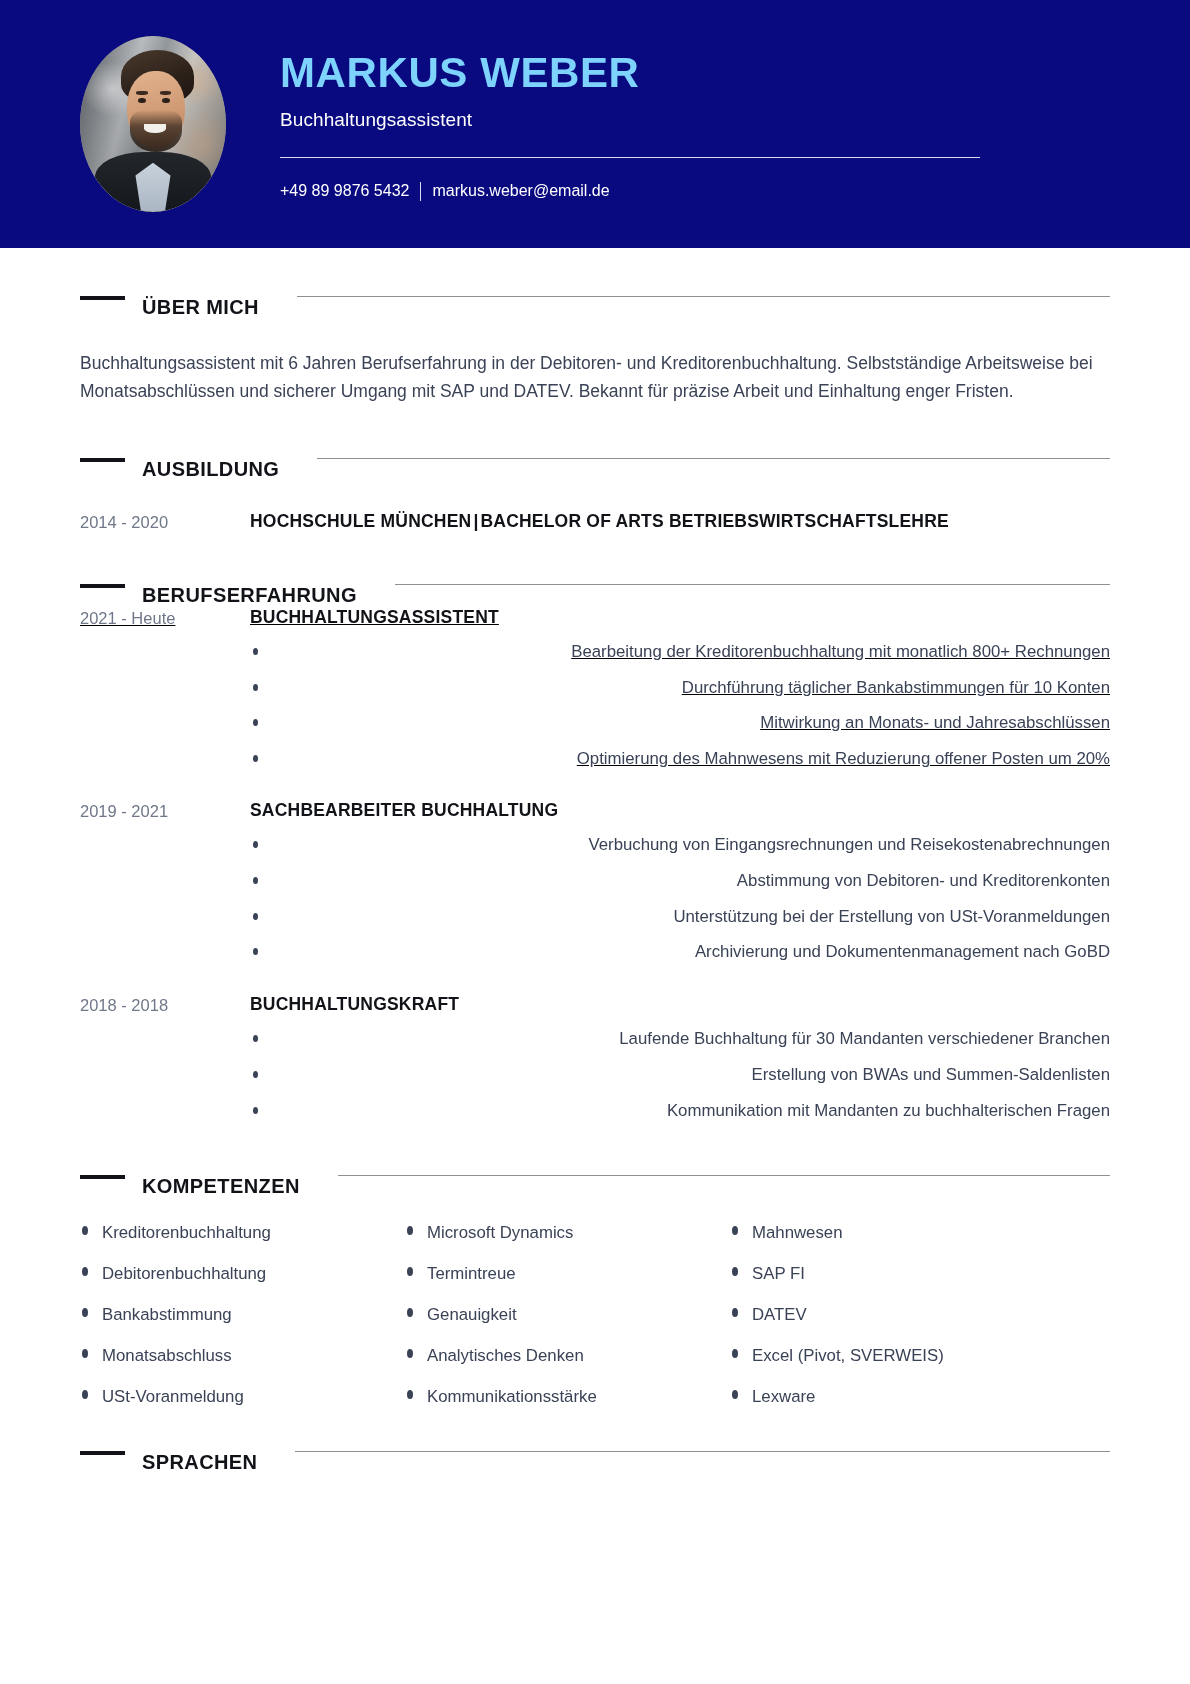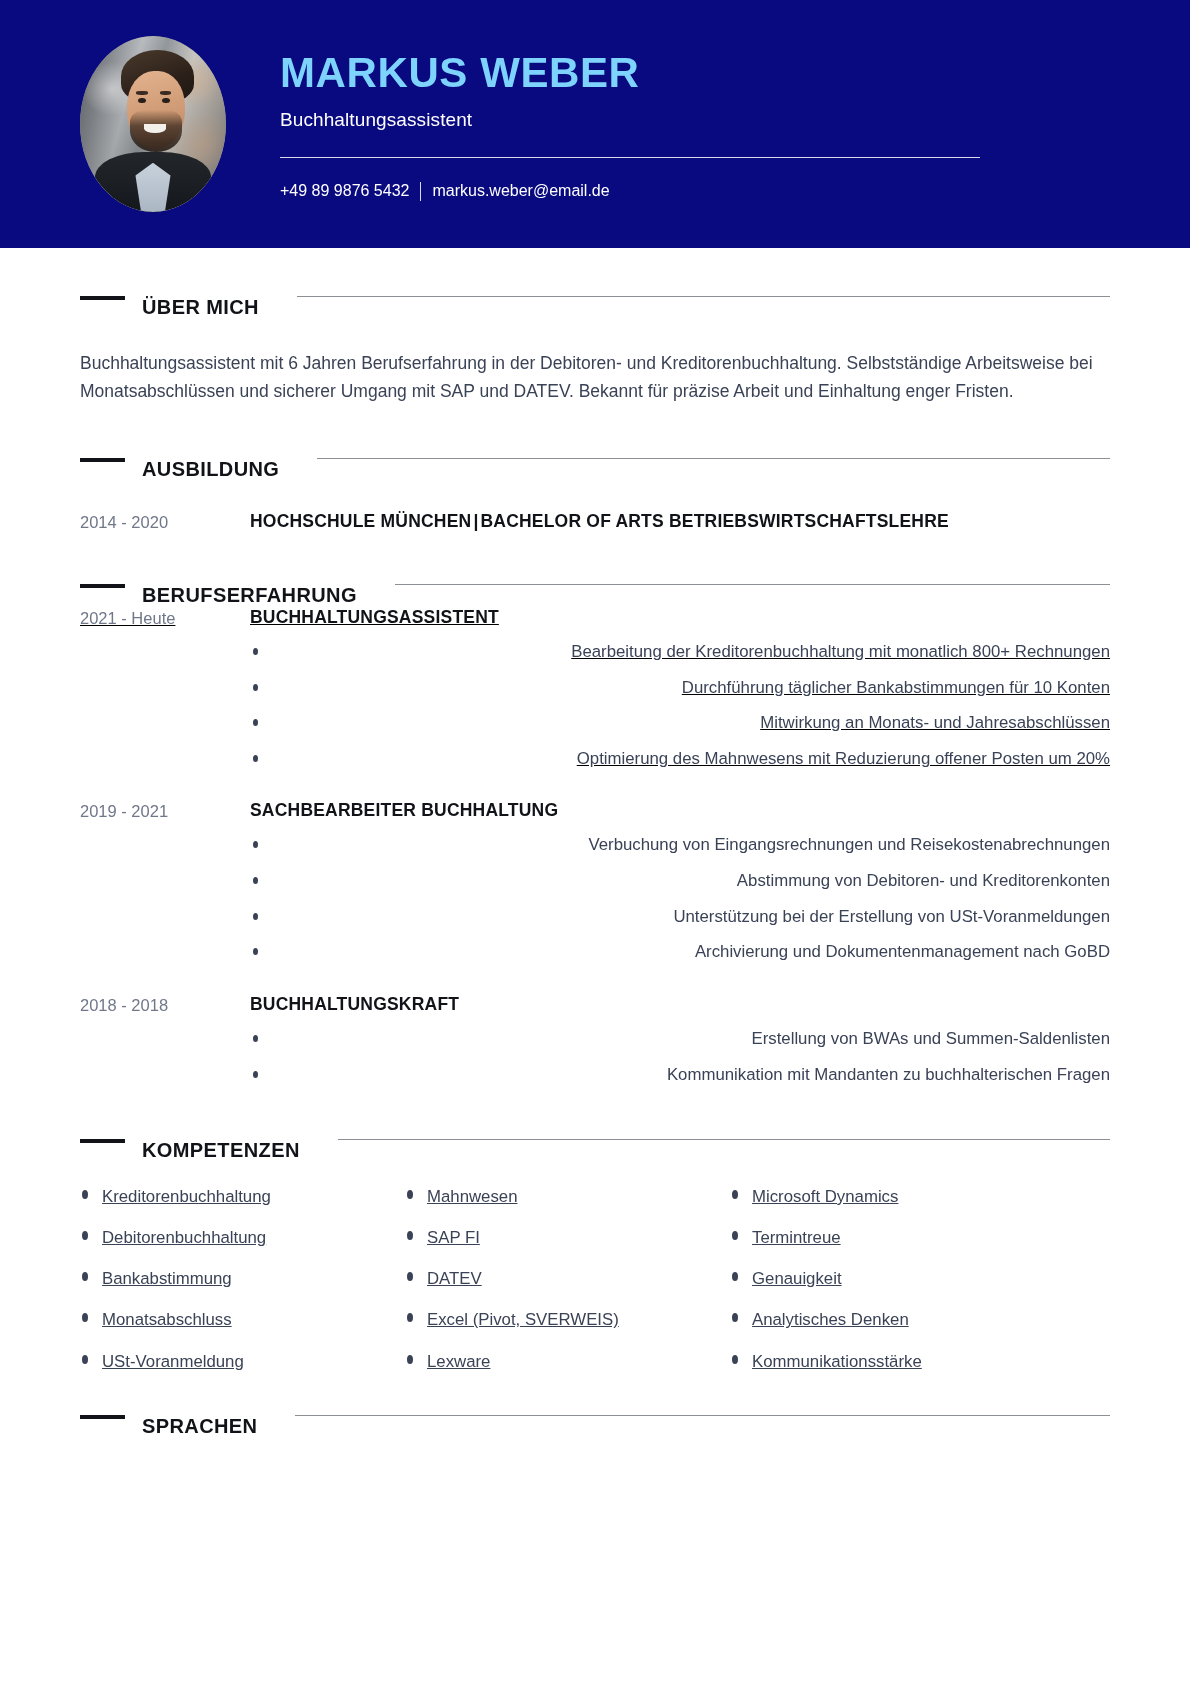--- a/index.html
+++ b/index.html
@@ -224,21 +224,20 @@
     margin-top:25px;
   }
   .skill-col { }
   .skill-item {
     position:relative;
     padding-left:22px;
     font-size:16.8px;
     color:#3a4256;
     margin-bottom:21px;
     line-height:1.2;
-    text-decoration:underline;
   }
   .skill-item::before {
     content:"";
     position:absolute;
     left:2px; top:3px;
     width:6px; height:9px;
     border-radius:50%;
     background:#3a4256;
   }
 </style>
@@ -335,20 +334,21 @@
             <li>Archivierung und Dokumentenmanagement nach GoBD</li>
           </ul>
         </div>
       </div>
 
       <div class="entry" style="margin-top:31px;">
         <div class="entry-date">2018 - 2018</div>
         <div class="entry-main">
           <div class="entry-title">BUCHHALTUNGSKRAFT</div>
           <ul class="bullets">
+            <li>Laufende Buchhaltung für 30 Mandanten verschiedener Branchen</li>
             <li>Erstellung von BWAs und Summen-Saldenlisten</li>
             <li>Kommunikation mit Mandanten zu buchhalterischen Fragen</li>
           </ul>
         </div>
       </div>
     </div>
 
     <div class="section" style="margin-top:53px;">
       <div class="sec-head">
         <span class="sec-dash"></span>
@@ -358,33 +358,33 @@
 
       <div class="skills">
         <div class="skill-col">
           <div class="skill-item">Kreditorenbuchhaltung</div>
           <div class="skill-item">Debitorenbuchhaltung</div>
           <div class="skill-item">Bankabstimmung</div>
           <div class="skill-item">Monatsabschluss</div>
           <div class="skill-item">USt-Voranmeldung</div>
         </div>
         <div class="skill-col">
+          <div class="skill-item">Microsoft Dynamics</div>
+          <div class="skill-item">Termintreue</div>
+          <div class="skill-item">Genauigkeit</div>
+          <div class="skill-item">Analytisches Denken</div>
+          <div class="skill-item">Kommunikationsstärke</div>
+        </div>
+        <div class="skill-col">
           <div class="skill-item">Mahnwesen</div>
           <div class="skill-item">SAP FI</div>
           <div class="skill-item">DATEV</div>
           <div class="skill-item">Excel (Pivot, SVERWEIS)</div>
           <div class="skill-item">Lexware</div>
         </div>
-        <div class="skill-col">
-          <div class="skill-item">Microsoft Dynamics</div>
-          <div class="skill-item">Termintreue</div>
-          <div class="skill-item">Genauigkeit</div>
-          <div class="skill-item">Analytisches Denken</div>
-          <div class="skill-item">Kommunikationsstärke</div>
-        </div>
       </div>
     </div>
 
     <div class="section" style="margin-top:22px;">
       <div class="sec-head">
         <span class="sec-dash"></span>
         <span class="sec-title">SPRACHEN</span>
         <span class="sec-rule"></span>
       </div>
     </div>

